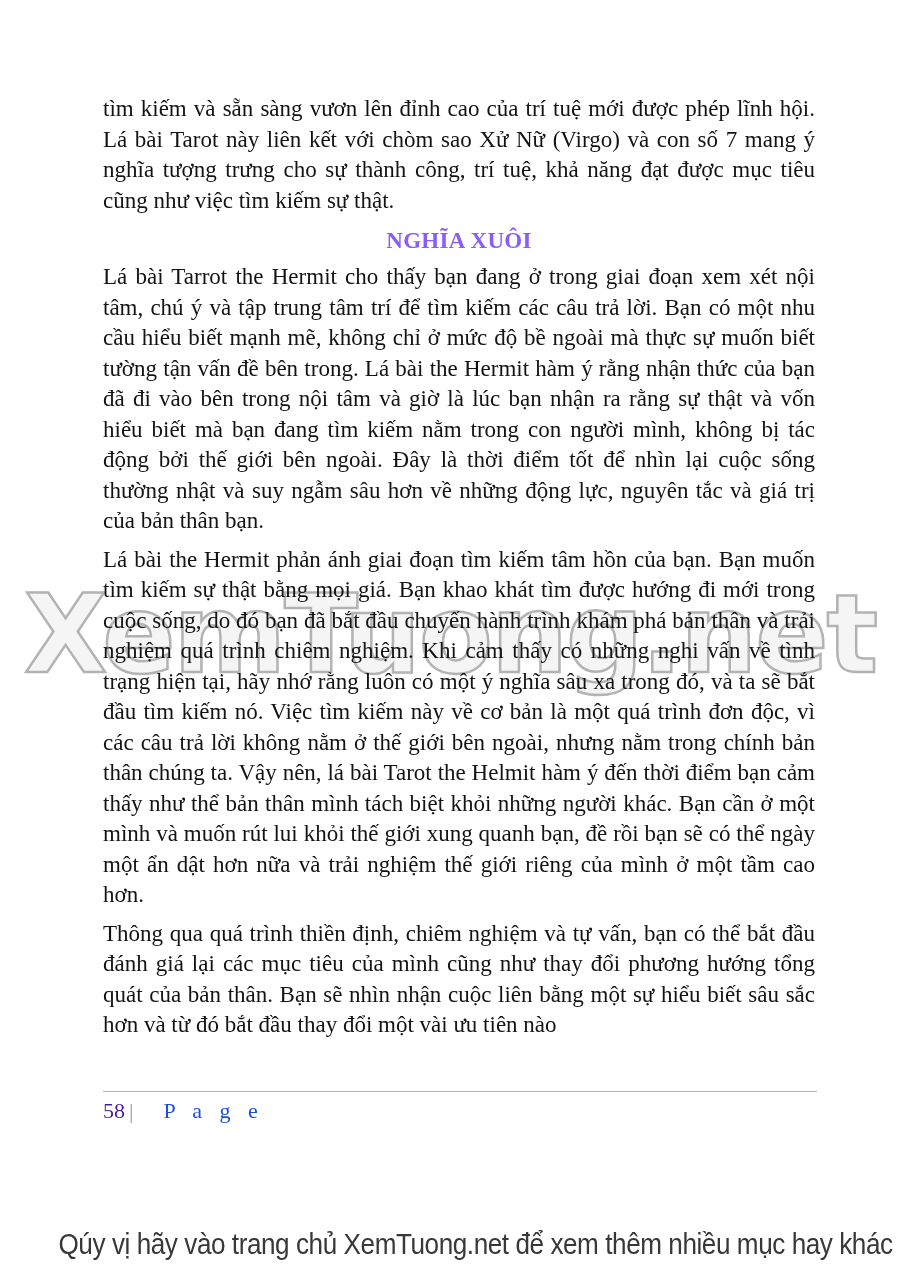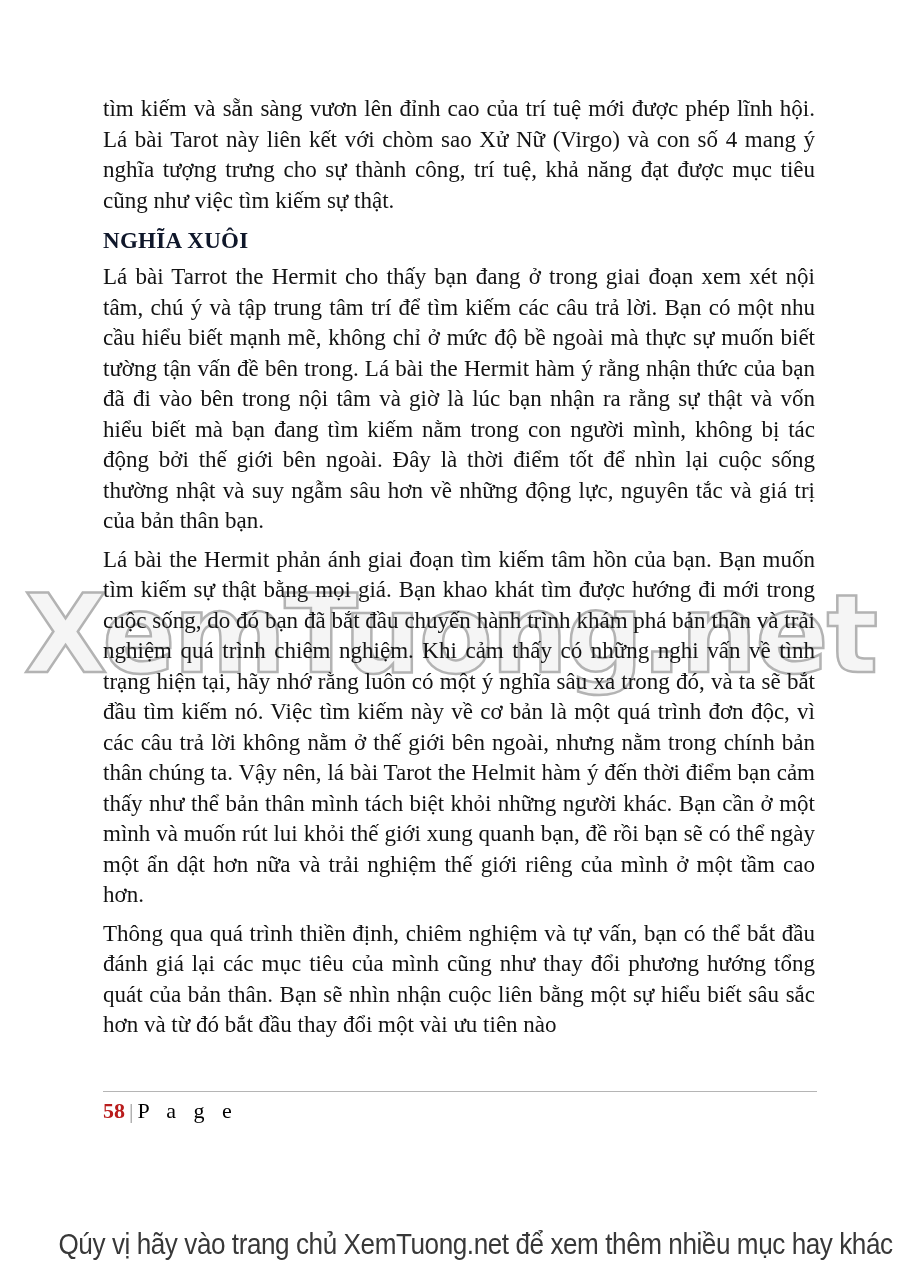--- a/index.html
+++ b/index.html
@@ -41,50 +41,52 @@
     margin: 0 0 8px 0;
     font-size: 23px;
     line-height: 30.5px;
     text-align: justify;
     color: #131313;
   }
   .heading {
     margin: 12px 0 8px 0;
     font-size: 23px;
     font-weight: bold;
-    color: #0f172a;
+    color: #8b5cf6;
     letter-spacing: 0.3px;
+    text-align: center;
   }
   .page-footer {
     position: absolute;
     left: 103px;
     top: 1091px;
     width: 714px;
     z-index: 1;
   }
   .rule {
     border-top: 1px solid #b5b5b5;
     height: 0;
     margin-bottom: 6px;
   }
   .pageno-row {
     font-size: 22px;
     color: #8a8a8a;
   }
   .pageno {
-    font-weight: bold;
-    color: #b91c1c;
+    font-weight: normal;
+    color: #4c1d95;
   }
   .bar {
     color: #9a9a9a;
     padding: 0 4px;
   }
   .pagelabel {
-    color: #000000;
+    color: #1d4ed8;
     letter-spacing: 6px;
+    margin-left: 26px;
   }
   .bottom-banner {
     position: absolute;
     top: 1227px;
     left: 0;
     width: 900px;
     text-align: center;
     font-family: "Liberation Sans", sans-serif;
     font-size: 30px;
     color: #383838;
@@ -95,21 +97,21 @@
   }
 </style>
 </head>
 <body>
 
 <div class="page">
 
   <div class="watermark">XemTuong.net</div>
 
   <div class="content">
-    <p class="body-para">tìm kiếm và sẵn sàng vươn lên đỉnh cao của trí tuệ mới được phép lĩnh hội. Lá bài Tarot này liên kết với chòm sao Xử Nữ (Virgo) và con số 4 mang ý nghĩa tượng trưng cho sự thành công, trí tuệ, khả năng đạt được mục tiêu cũng như việc tìm kiếm sự thật.</p>
+    <p class="body-para">tìm kiếm và sẵn sàng vươn lên đỉnh cao của trí tuệ mới được phép lĩnh hội. Lá bài Tarot này liên kết với chòm sao Xử Nữ (Virgo) và con số 7 mang ý nghĩa tượng trưng cho sự thành công, trí tuệ, khả năng đạt được mục tiêu cũng như việc tìm kiếm sự thật.</p>
 
     <h2 class="heading">NGHĨA XUÔI</h2>
 
     <p class="body-para">Lá bài Tarrot the Hermit cho thấy bạn đang ở trong giai đoạn xem xét nội tâm, chú ý và tập trung tâm trí để tìm kiếm các câu trả lời. Bạn có một nhu cầu hiểu biết mạnh mẽ, không chỉ ở mức độ bề ngoài mà thực sự muốn biết tường tận vấn đề bên trong. Lá bài the Hermit hàm ý rằng nhận thức của bạn đã đi vào bên trong nội tâm và giờ là lúc bạn nhận ra rằng sự thật và vốn hiểu biết mà bạn đang tìm kiếm nằm trong con người mình, không bị tác động bởi thế giới bên ngoài. Đây là thời điểm tốt để nhìn lại cuộc sống thường nhật và suy ngẫm sâu hơn về những động lực, nguyên tắc và giá trị của bản thân bạn.</p>
 
     <p class="body-para">Lá bài the Hermit phản ánh giai đoạn tìm kiếm tâm hồn của bạn. Bạn muốn tìm kiếm sự thật bằng mọi giá. Bạn khao khát tìm được hướng đi mới trong cuộc sống, do đó bạn đã bắt đầu chuyến hành trình khám phá bản thân và trải nghiệm quá trình chiêm nghiệm. Khi cảm thấy có những nghi vấn về tình trạng hiện tại, hãy nhớ rằng luôn có một ý nghĩa sâu xa trong đó, và ta sẽ bắt đầu tìm kiếm nó. Việc tìm kiếm này về cơ bản là một quá trình đơn độc, vì các câu trả lời không nằm ở thế giới bên ngoài, nhưng nằm trong chính bản thân chúng ta. Vậy nên, lá bài Tarot the Helmit hàm ý đến thời điểm bạn cảm thấy như thể bản thân mình tách biệt khỏi những người khác. Bạn cần ở một mình và muốn rút lui khỏi thế giới xung quanh bạn, đề rồi bạn sẽ có thể ngày một ẩn dật hơn nữa và trải nghiệm thế giới riêng của mình ở một tầm cao hơn.</p>
 
     <p class="body-para">Thông qua quá trình thiền định, chiêm nghiệm và tự vấn, bạn có thể bắt đầu đánh giá lại các mục tiêu của mình cũng như thay đổi phương hướng tổng quát của bản thân. Bạn sẽ nhìn nhận cuộc liên bằng một sự hiểu biết sâu sắc hơn và từ đó bắt đầu thay đổi một vài ưu tiên nào</p>
   </div>
 

